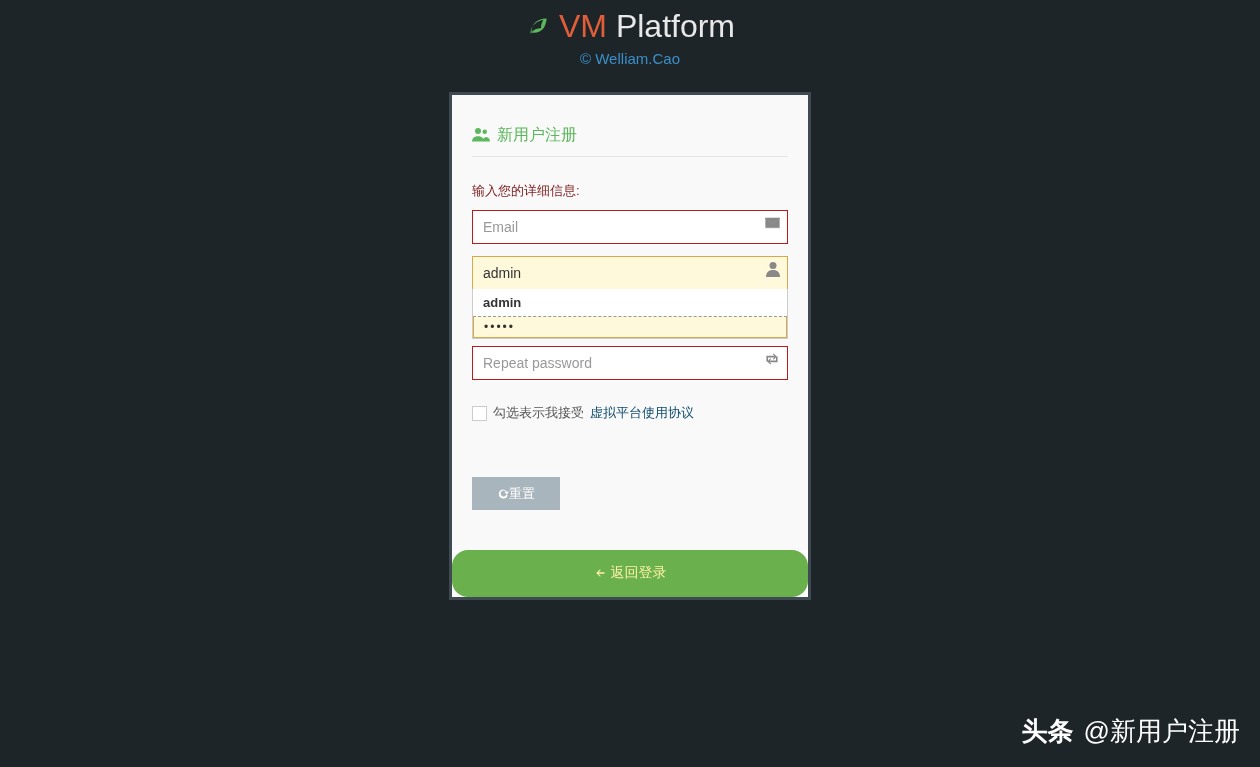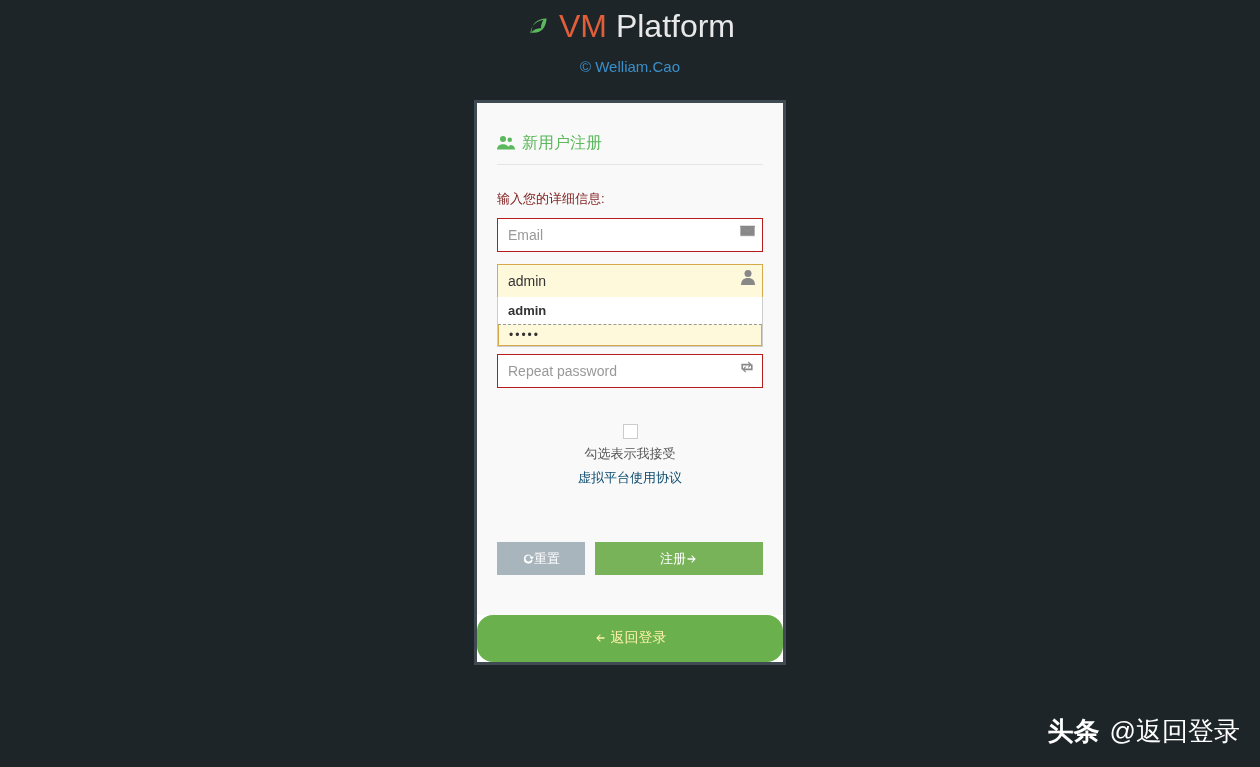--- a/index.html
+++ b/index.html
@@ -17,24 +17,24 @@
     .title {
       font-size: 32px;
       font-weight: 300;
     }
     .leaf-icon { color: #5cb85c; display: inline-block; margin-right: 8px; }
     .title-vm { color: #e05e3a; font-weight: 400; }
     .title-platform { color: #e8e8e8; }
     .subtitle {
       color: #3a8fc8;
       font-size: 15px;
-      margin-top: 13px;
+      margin-top: 5px;
     }
     .register-box {
-      width: 312px;
+      width: 362px;
       margin: 25px auto 0;
       border: 3px solid #3f4a52;
       background: #fff;
     }
     .register-inner {
       background: #f9f9f9;
       padding: 30px 20px 40px;
     }
     .section-title {
       color: #5cb85c;
@@ -102,23 +102,22 @@
       height: 22px;
       padding: 3px 10px;
       color: #333;
       font-size: 12px;
       letter-spacing: 2px;
     }
     .checkbox-row {
       display: flex;
       align-items: center;
       gap: 6px;
-      margin-top: 36px;
-      font-size: 13px;
-      flex-direction: column;
+      margin-top: 24px;
+      font-size: 13px;
     }
     .checkbox {
       width: 15px;
       height: 15px;
       border: 1px solid #ccc;
       background: #fff;
     }
     .agree-text { color: #555; }
     .agree-link { color: #0c4a6e; text-decoration: none; }
     .button-row {
@@ -242,35 +241,29 @@
       <a href="#" class="agree-link">虚拟平台使用协议</a>
     </div>
 
     <div class="button-row">
       <button class="btn btn-reset">
         <svg width="12" height="12" viewBox="0 0 16 16" fill="currentColor">
             <path d="M8 2a6 6 0 0 1 5.2 3H16l-3 4-3-4h2a4 4 0 1 0 .4 4l1.8.8A6 6 0 1 1 8 2z"></path>
           </svg>
         <span>重置</span>
       </button>
-      <button class="btn btn-register">
-        <span>注册</span>
-        <svg width="12" height="12" viewBox="0 0 16 16" fill="currentColor">
-            <path d="M2 7h8L7 4l1-1 5 5-5 5-1-1 3-3H2z"></path>
-          </svg>
-      </button>
     </div>
   </div>
 
   <div class="back-bar">
     <a href="#" class="back-link">
       <svg width="12" height="12" viewBox="0 0 16 16" fill="currentColor">
           <path d="M14 7H6l3-3-1-1-5 5 5 5 1-1-3-3h8z"></path>
         </svg>
       <span>返回登录</span>
     </a>
   </div>
 </div>
 
 <div class="watermark">
   <span class="watermark-brand">头条</span>
-  <span>@返回登录</span>
+  <span>@新用户注册</span>
 </div>
 
 </body></html>

